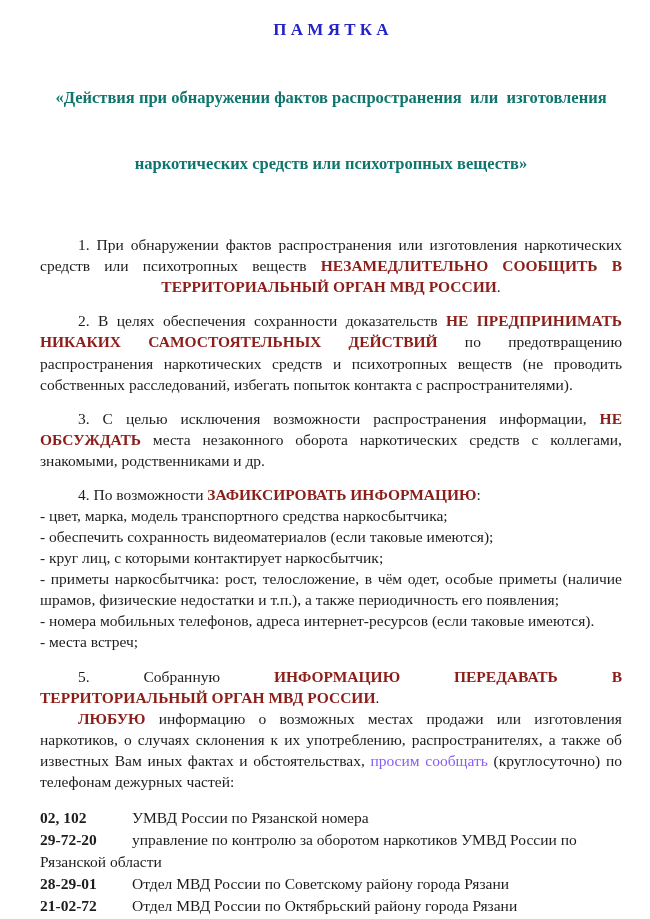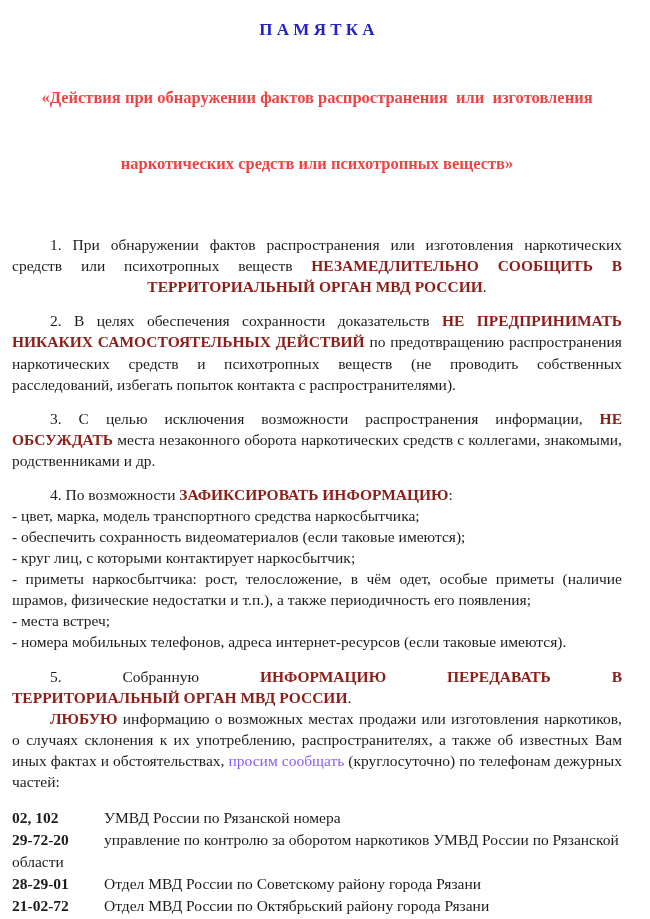--- a/index.html
+++ b/index.html
@@ -5,34 +5,34 @@
   html, body { margin: 0; padding: 0; background: #ffffff; }
   body {
     width: 650px; height: 919px;
     font-family: "Liberation Serif", serif;
     color: #1c1c1c;
     overflow: hidden;
   }
   .page {
     box-sizing: border-box;
     width: 650px; height: 919px;
-    padding: 14px 28px 0 12px;
+    padding: 14px 28px 0 40px;
     background: #ffffff;
   }
   .title {
     margin: 6px 0 2px 0;
     font-size: 17px;
     font-weight: bold;
     color: #2323c8;
     text-align: center;
   }
   .subtitle {
     font-size: 16.5px;
     font-weight: bold;
-    color: #ef4444;
+    color: #0f766e;
     text-align: center;
     line-height: 1.35;
     margin: 0 0 14px 0;
     white-space: pre-wrap;
   }
   .para {
     font-size: 15.5px;
     line-height: 1.36;
     text-align: justify;
     margin: 0 0 13px 0;
@@ -79,22 +79,22 @@
   <p class="para indent"><span>2. В целях обеспечения сохранности доказательств </span><b class="em">НЕ ПРЕДПРИНИМАТЬ НИКАКИХ САМОСТОЯТЕЛЬНЫХ ДЕЙСТВИЙ</b><span> по предотвращению распространения наркотических средств и психотропных веществ (не проводить собственных расследований, избегать попыток контакта с распространителями).</span></p>
 
   <p class="para indent"><span>3. С целью исключения возможности распространения информации, </span><b class="em">НЕ ОБСУЖДАТЬ</b><span> места незаконного оборота наркотических средств с коллегами, знакомыми, родственниками и др.</span></p>
 
   <div class="list">
     <p class="para indent"><span>4. По возможности </span><b class="em">ЗАФИКСИРОВАТЬ ИНФОРМАЦИЮ</b><span>:</span></p>
     <p class="para">- цвет, марка, модель транспортного средства наркосбытчика;</p>
     <p class="para">- обеспечить сохранность видеоматериалов (если таковые имеются);</p>
     <p class="para">- круг лиц, с которыми контактирует наркосбытчик;</p>
     <p class="para">- приметы наркосбытчика: рост, телосложение, в чём одет, особые приметы (наличие шрамов, физические недостатки и т.п.), а также периодичность его появления;</p>
+    <p class="para">- номера мобильных телефонов, адреса интернет-ресурсов (если таковые имеются).</p>
     <p class="para">- места встреч;</p>
-    <p class="para">- номера мобильных телефонов, адреса интернет-ресурсов (если таковые имеются).</p>
   </div>
 
   <p class="para joined" style="margin-top:13px;">
     <span class="p5-line1"><span>5. Собранную </span><b class="em">ИНФОРМАЦИЮ ПЕРЕДАВАТЬ В</b></span>
     <span class="p5-line2"><b class="em">ТЕРРИТОРИАЛЬНЫЙ ОРГАН МВД РОССИИ</b><span>.</span></span>
   </p>
 
   <p class="para indent joined"><b class="em">ЛЮБУЮ</b><span> информацию о возможных местах продажи или изготовления наркотиков, о случаях склонения к их употреблению, распространителях, а также об известных Вам иных фактах и обстоятельствах, </span><span class="red">просим сообщать</span><span> (круглосуточно) по телефонам дежурных частей:</span></p>
 
   <div class="phones">

